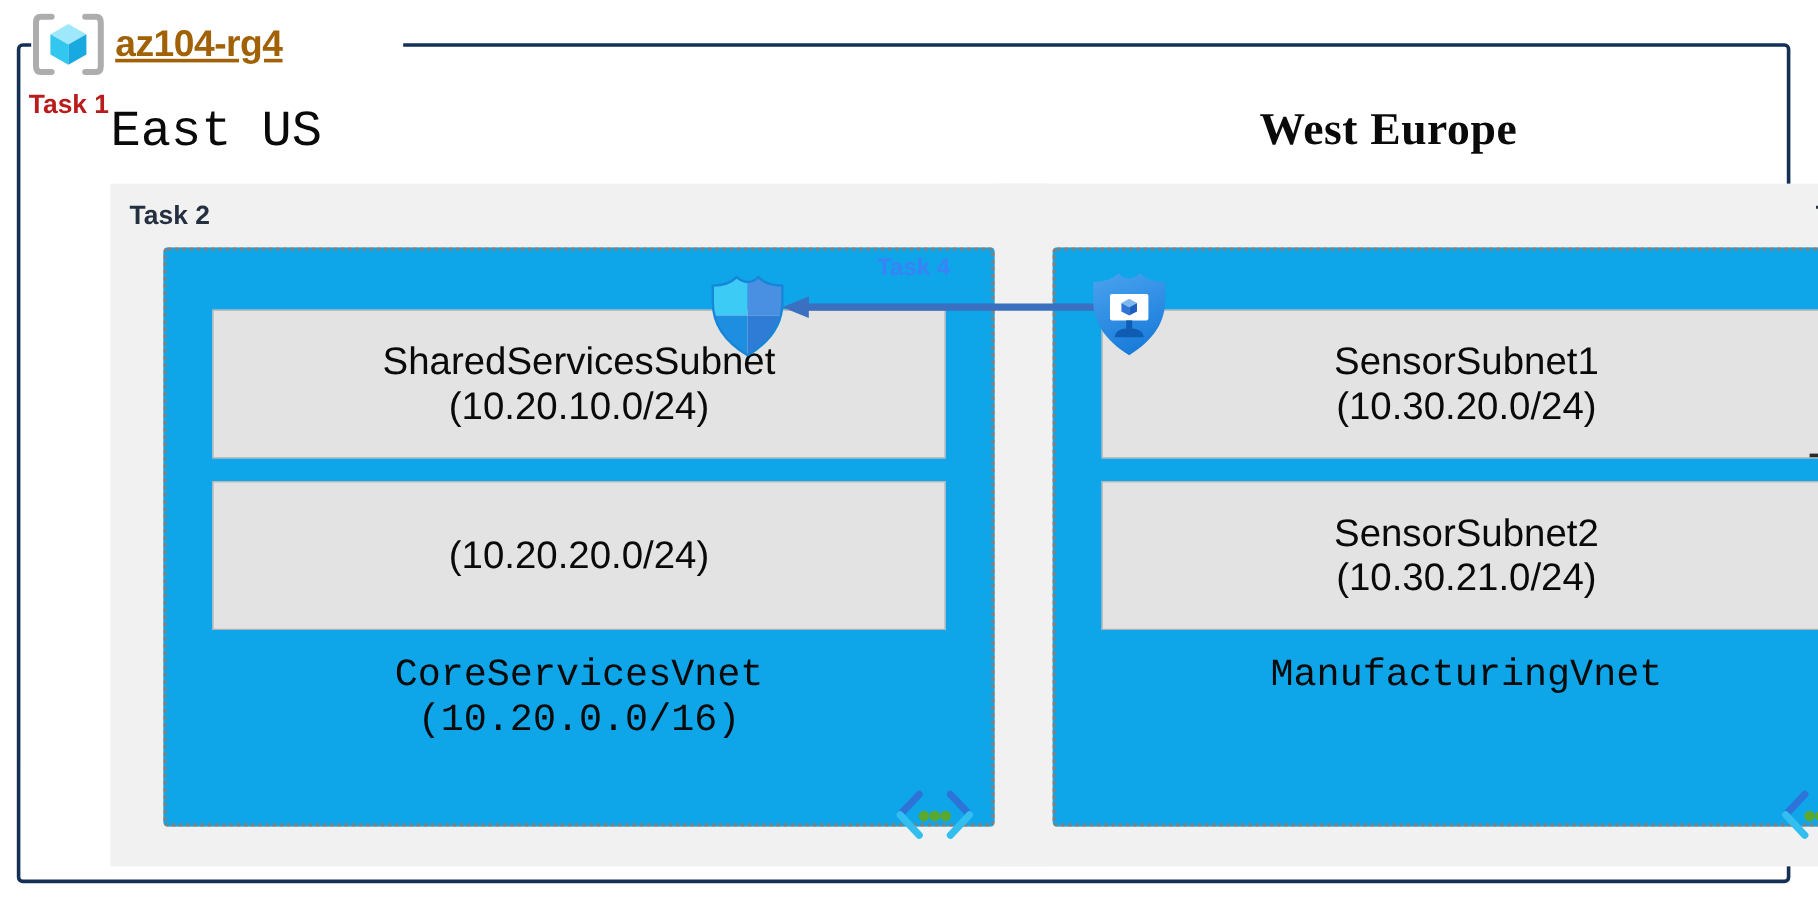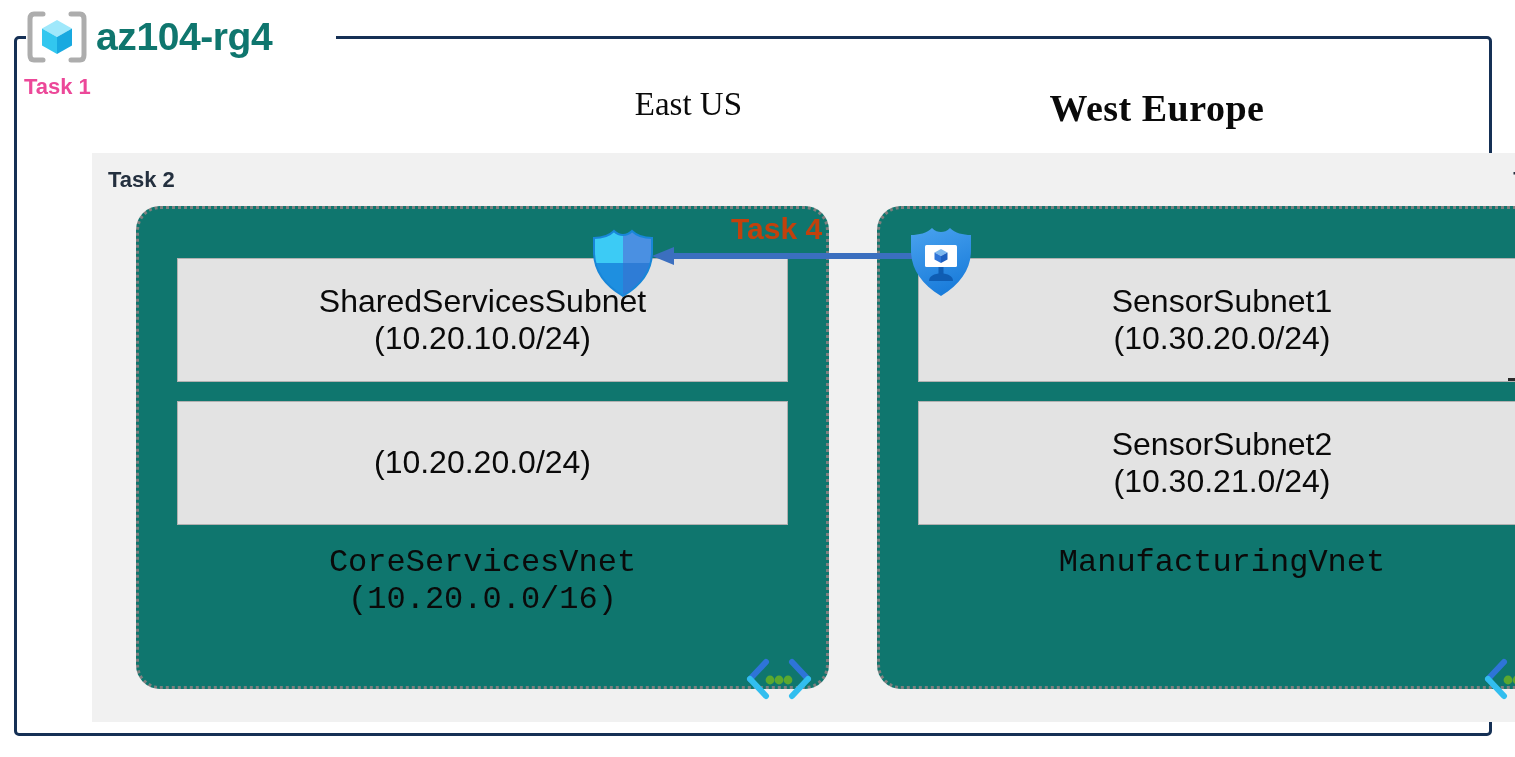--- a/index.html
+++ b/index.html
@@ -44,59 +44,60 @@
   .rg-title-wrap {
     position: absolute;
     left: 26px;
     top: 10px;
     display: flex;
     align-items: center;
     gap: 8px;
     height: 54px;
   }
   .rg-title-text {
-    font-size: 39px;
-    font-weight: bold;
-    color: #0f766e;
+    font-size: 31px;
+    font-weight: bold;
+    color: #a16207;
     letter-spacing: -0.4px;
     white-space: nowrap;
+    text-decoration: underline;
   }
 
   
   .rg-icon {
     position: relative;
     width: 62px;
     height: 52px;
     flex: none;
   }
 
   .task1-label {
     position: absolute;
     left: 24px;
     top: 74px;
     font-size: 22px;
     font-weight: bold;
-    color: #ec4899;
+    color: #b91c1c;
     white-space: nowrap;
   }
 
   
   .region-title {
     position: absolute;
     font-weight: normal;
     color: #0a0a0a;
     white-space: nowrap;
   }
   .region-title.east {
     left: 92px;
     top: 86px;
     width: 650px;
-    text-align: right;
-    font-size: 33px;
-    font-family: Liberation Serif, serif;
+    text-align: left;
+    font-size: 42px;
+    font-family: Liberation Mono, monospace;
   }
   .region-title.west {
     left: 832px;
     top: 86px;
     width: 650px;
     text-align: center;
     font-size: 38px;
     font-weight: bold;
     font-family: Liberation Serif, serif;
     letter-spacing: 0.5px;
@@ -124,22 +125,22 @@
   .task-label.right { right: 34px; }
 
   
   .vnet {
     position: absolute;
     left: 44px;
     top: 53px;
     right: 45px;
     bottom: 33px;
     border: 3px dotted #808080;
-    border-radius: 24px;
-    background: #0f766e;
+    border-radius: 4px;
+    background: #0ea5e9;
     box-sizing: border-box;
   }
   .region-panel.west .vnet { left: 45px; right: 47px; }
 
   
   .subnet {
     position: absolute;
     left: 38px;
     right: 38px;
     height: 124px;
@@ -213,23 +214,23 @@
     left: 650px;
     top: 243px;
     width: 275px;
     height: 26px;
     z-index: 4;
   }
   .task4-label {
     position: absolute;
     left: 731px;
     top: 212px;
-    font-size: 30px;
-    font-weight: bold;
-    color: #c2410c;
+    font-size: 20px;
+    font-weight: bold;
+    color: #3b82f6;
     white-space: nowrap;
     z-index: 5;
   }
 
   
   .edge-tick {
     position: absolute;
     left: 1508px;
     top: 378px;
     width: 7px;

